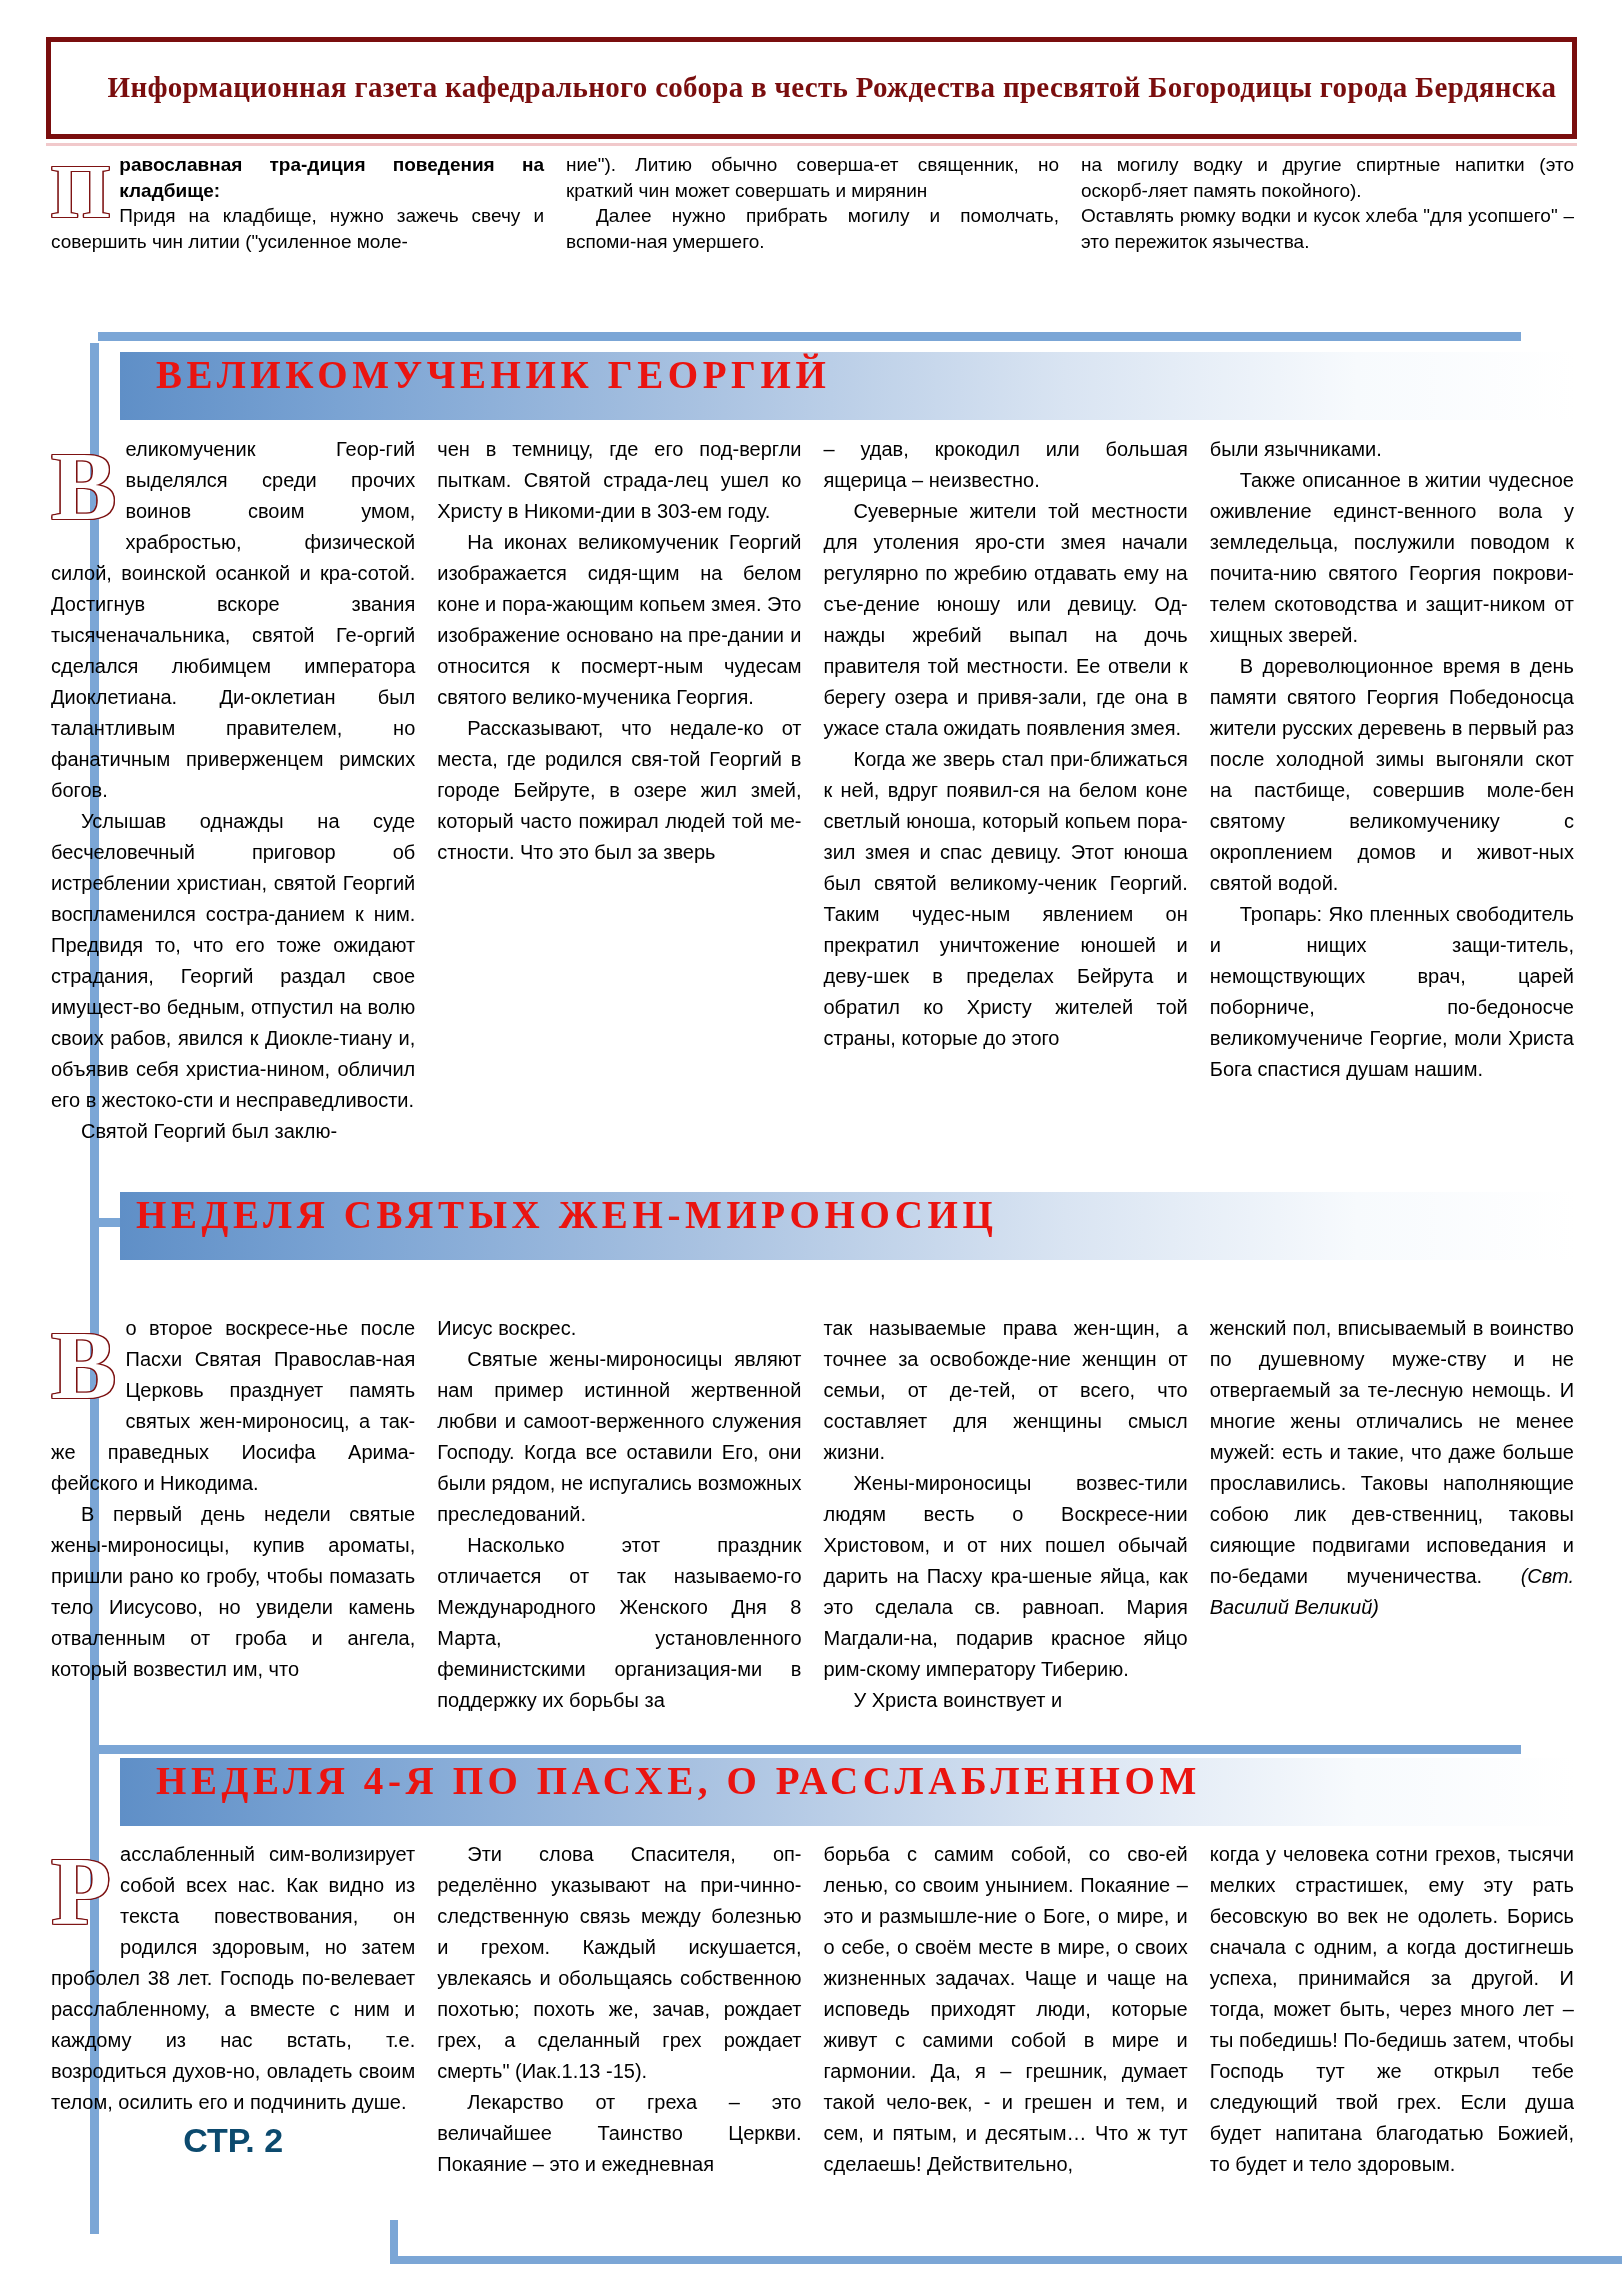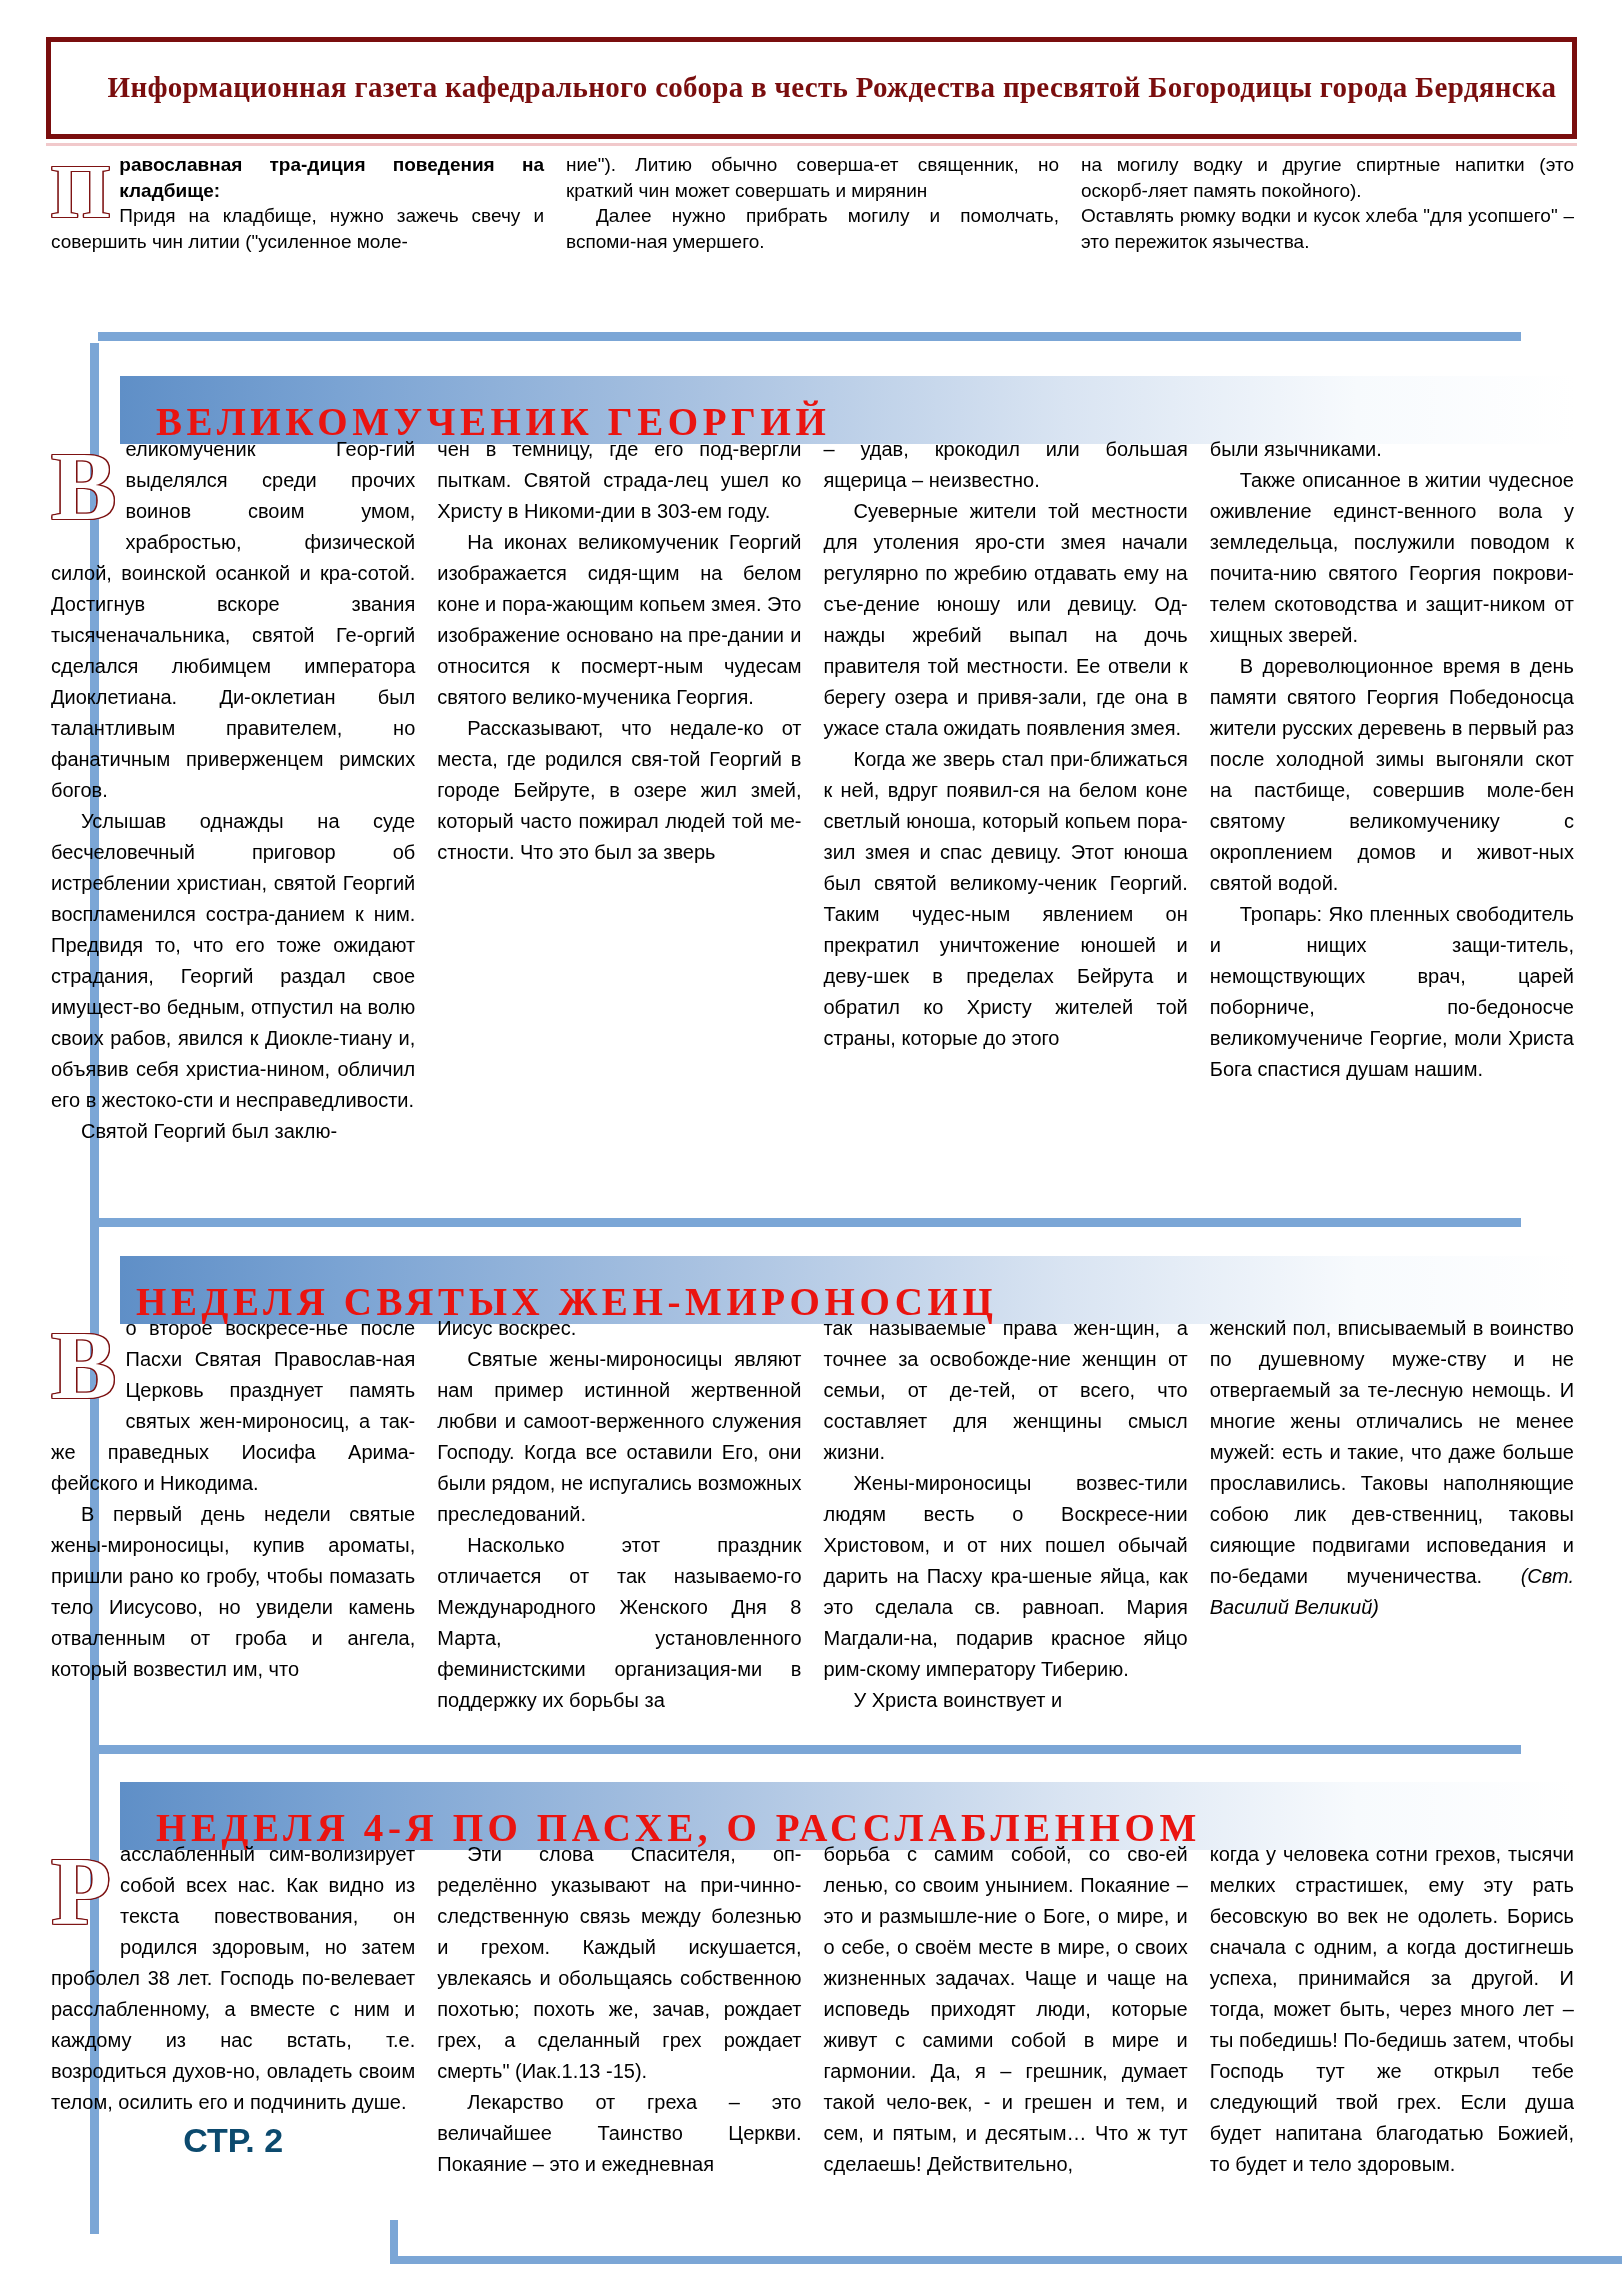--- a/index.html
+++ b/index.html
@@ -38,25 +38,24 @@
   .intro .dropcap{font-size:76px;height:71px;margin-top:1.3px;}
   
   .intro{position:absolute;left:51px;top:152px;width:1523px;height:182px;
     font-size:19px;line-height:25.5px;}
   
   .vrule{position:absolute;left:90px;top:343px;width:8.5px;height:1891px;background:#7ba6d6;}
   .hbar{position:absolute;left:98px;width:1423px;height:8.5px;background:#7ba6d6;}
   #hbar-0{top:332px;}#hbar-1{top:1218px;}#hbar-2{top:1745px;}
   .banner{
     position:absolute;left:120px;width:1455px;height:68px;
-    display:flex;align-items:flex-end;padding-left:36px;box-sizing:border-box;
+    display:flex;align-items:flex-start;padding-left:36px;box-sizing:border-box;
     background:linear-gradient(90deg,#5f8fc7 0%,#7aa3d3 15%,#a9c2e1 40%,#d9e4f2 65%,#f7fafd 85%,#ffffff 100%);
-    margin-top:24px;
   }
-  #banner-0{top:352px;}#banner-1{top:1232px;padding-left:16px;}#banner-2{top:1758px;}
+  #banner-0{top:352px;}#banner-1{top:1192px;padding-left:16px;}#banner-2{top:1758px;}
   .banner-title{
     font-family:"Liberation Serif",serif;font-weight:bold;font-size:39px;
     letter-spacing:4.6px;color:#ea1410;white-space:nowrap;
   }
   
   .sec-cols{position:absolute;font-size:20px;line-height:31px;}
   #seccols-0{left:51px;top:434px;width:1523px;height:789px;}
   #seccols-1{left:51px;top:1313px;width:1523px;height:440px;}
   #seccols-2{left:51px;top:1839px;width:1523px;height:423px;}
   

